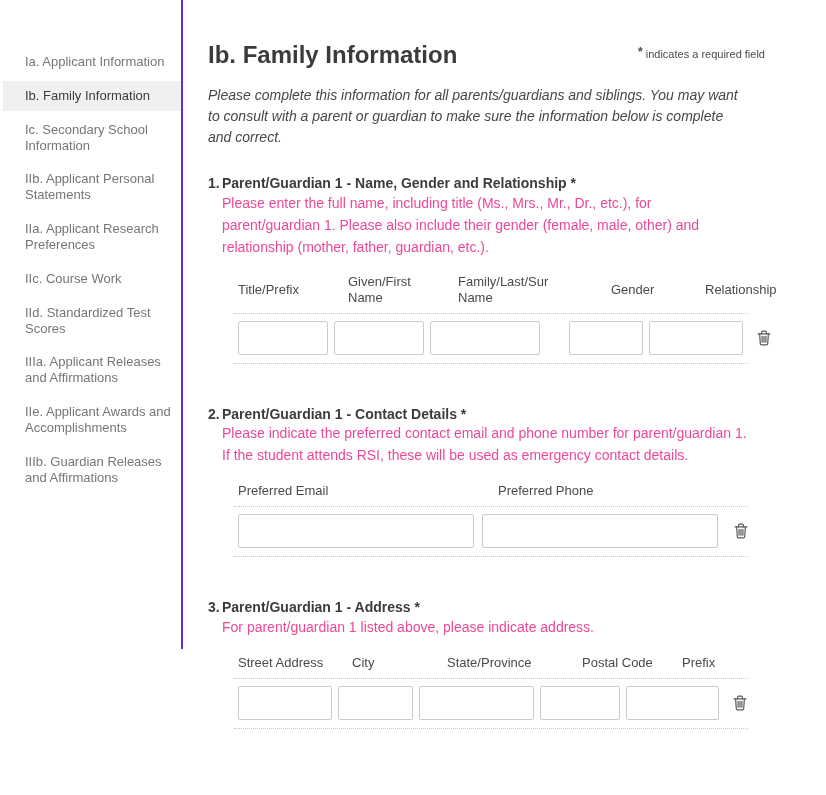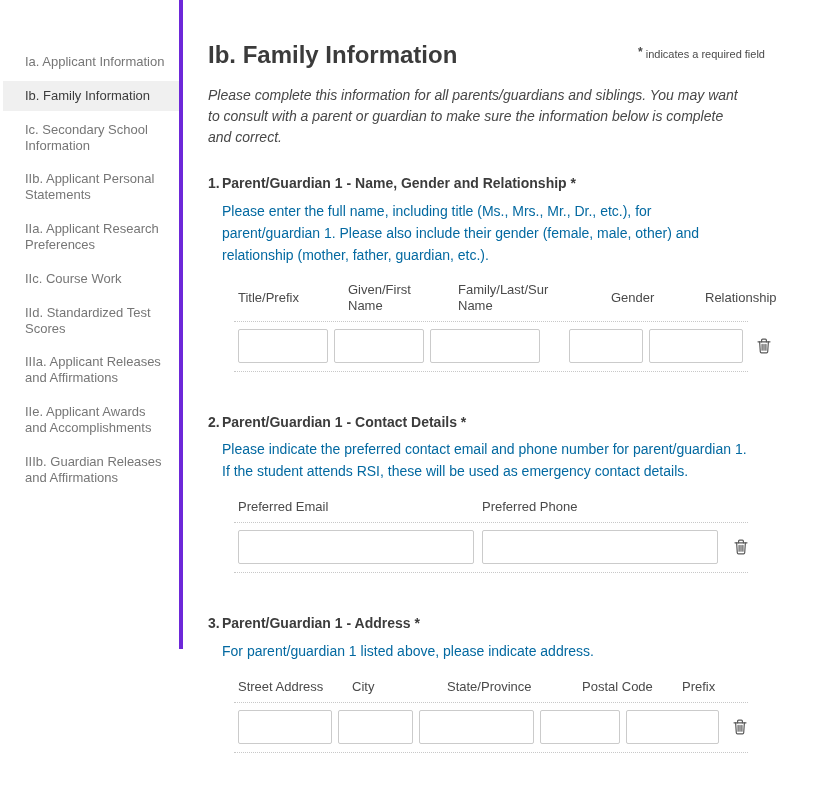--- a/index.html
+++ b/index.html
@@ -7,21 +7,21 @@
   body {
     width: 826px; height: 795px; overflow: hidden;
     font-family: "Liberation Sans", sans-serif;
     color: #3c3c3c;
     display: flex;
   }
 
   
   .sidebar {
     width: 183px; min-width: 183px; height: 649px;
-    border-right: 4px solid #6d28d9;
+    border-right: 2px solid #6d28d9;
     padding-top: 47px;
   }
   .side-item {
     font-size: 13px; line-height: 1.22; color: #767676;
     padding: 7px 10px 7px 22px; margin: 0 0 4px 3px;
     cursor: pointer;
   }
   .side-item.active {
     background: #f0f0f0; color: #3c3c3c;
   }
@@ -41,31 +41,31 @@
     font-size: 14px; font-style: italic; line-height: 21px; color: #474747;
     white-space: pre-line;
   }
 
   .question { margin-top: 42px; }
   .question.first { margin-top: 27px; }
   .q-head { display: flex; font-size: 14px; font-weight: bold; color: #3c3c3c; line-height: 1.2; }
   .q-num { width: 14px; min-width: 14px; }
   .q-body { margin-left: 14px; }
   .q-desc {
-    margin-top: 8px; font-size: 14px; line-height: 22px; color: #0369a1;
+    font-size: 14px; line-height: 22px; color: #ec4899;
     white-space: pre-line;
   }
 
   .ftable { margin-top: 16px; margin-left: 12px; width: 514px; }
   .lrow {
     display: flex; align-items: center; gap: 20px;
     padding: 0 0 6px 4px;
     min-height: 24px;
   }
-  .lrow.wide-gap { gap: 8px; }
+  .lrow.wide-gap { gap: 24px; }
   .flabel { font-size: 13px; line-height: 1.25; color: #4a4a4a; }
   .irow {
     display: flex; align-items: center; gap: 6px;
     border-top: 1px dotted #c8c8c8; border-bottom: 1px dotted #c8c8c8;
     padding: 7px 0 8px 4px;
   }
   .irow.wide-gap { gap: 8px; }
   .irow input {
     height: 34px; border: 1px solid #cbcbcb; border-radius: 2px;
     background: #ffffff; font-size: 13px; padding: 0 6px;

